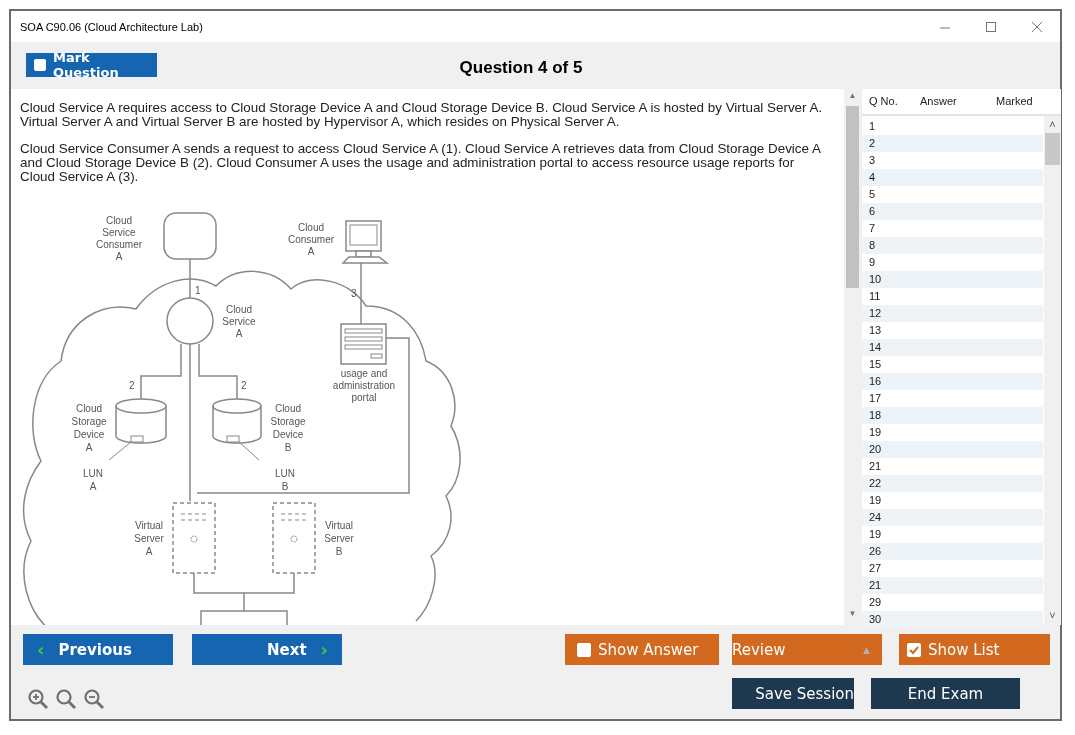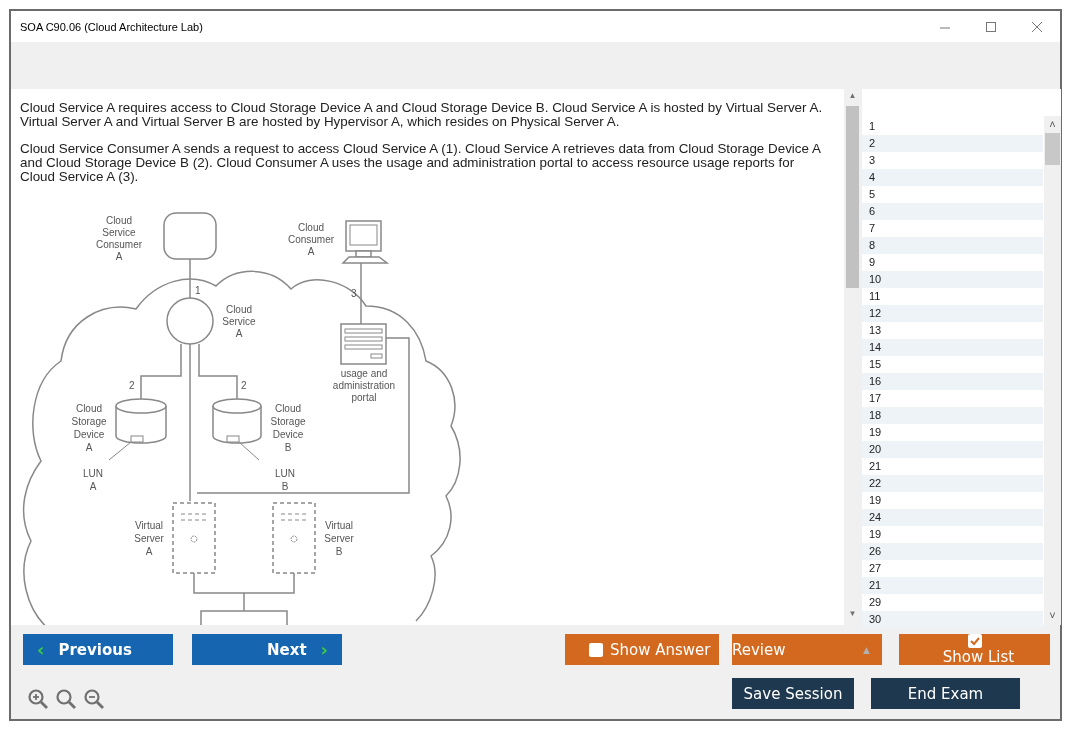--- a/index.html
+++ b/index.html
@@ -53,20 +53,27 @@
         </svg>
     </div>
     <div class="win-ctrl" style="left:1006px;">
       <svg width="12" height="12">
           <line x1="1" y1="1" x2="11" y2="11" stroke="#777"></line>
           <line x1="11" y1="1" x2="1" y2="11" stroke="#777"></line>
         </svg>
     </div>
   </div>
 
+  <div class="toolbar">
+    <div class="mark-btn">
+      <span class="cb"></span>
+      <span>Mark Question</span>
+    </div>
+    <div class="q-title">Question 4 of 5</div>
+  </div>
 
   <div class="content">
     <div class="qtext">
       <p>Cloud Service A requires access to Cloud Storage Device A and Cloud Storage Device B. Cloud Service A is hosted by Virtual Server A. Virtual Server A and Virtual Server B are hosted by Hypervisor A, which resides on Physical Server A.</p>
       <p>Cloud Service Consumer A sends a request to access Cloud Service A (1). Cloud Service A retrieves data from Cloud Storage Device A and Cloud Storage Device B (2). Cloud Consumer A uses the usage and administration portal to access resource usage reports for Cloud Service A (3).</p>
     </div>
 
     <svg class="diagram" width="500" height="420" viewBox="0 0 500 420" font-family="Liberation Sans, sans-serif" font-size="10" fill="#555" stroke="#777">
 
       <path d="M30,420 C5,400 -5,360 10,330 C-5,300 5,270 20,250 C5,220 10,170 40,150 C45,110 80,90 115,98 C135,70 170,60 195,75 C215,55 250,55 270,78 C290,60 330,70 345,95 C380,95 400,120 405,150 C430,160 440,190 430,215 C445,240 440,270 425,285 C435,305 430,330 410,345 C420,365 410,395 395,410" fill="none" stroke="#888" stroke-width="1.5"></path>
@@ -181,20 +188,25 @@
     </svg>
   </div>
 
   <div class="vscroll">
     <div class="arr" style="top:2px;">▲</div>
     <div class="thumb"></div>
     <div class="arr" style="top:520px;">▼</div>
   </div>
 
   <div class="qlist">
+    <div class="ql-head">
+      <span style="left:7px;">Q No.</span>
+      <span style="left:58px;">Answer</span>
+      <span style="left:134px;">Marked</span>
+    </div>
     <div class="ql-rows" id="ql-rows">
         <div class="ql-row">1</div>
         <div class="ql-row alt">2</div>
         <div class="ql-row">3</div>
         <div class="ql-row alt">4</div>
         <div class="ql-row">5</div>
         <div class="ql-row alt">6</div>
         <div class="ql-row">7</div>
         <div class="ql-row alt">8</div>
         <div class="ql-row">9</div>
@@ -229,38 +241,38 @@
 
   <div class="btn btn-blue" style="left:12px; top:623px; width:150px; padding-left:14px;">
     <span class="chev">‹</span>
     <span style="margin-left:14px;">Previous</span>
   </div>
   <div class="btn btn-blue" style="left:181px; top:623px; width:150px; justify-content:flex-end; padding-right:14px;">
     <span style="margin-right:14px;margin-left:48px;">Next</span>
     <span class="chev">›</span>
   </div>
 
-  <div class="btn btn-orange" style="left:554px; top:623px; width:154px; padding-left:24px;">
+  <div class="btn btn-orange" style="left:554px; top:623px; width:154px; padding-left:12px;">
     <span class="cb" style="width:14px;height:14px;"></span>
     <span>Show Answer</span>
   </div>
   <div class="btn btn-orange" style="left:721px; top:623px; width:150px; justify-content:space-between; padding-right:12px;">
     <span>Review</span>
     <span style="font-size:9px; color:#b0b0b0;">▲</span>
   </div>
-  <div class="btn btn-orange" style="left:888px; top:623px; width:151px; padding-left:8px;flex-direction:column;">
+  <div class="btn btn-orange" style="left:888px; top:623px; width:151px; padding-left:8px;">
     <span class="cb" style="width:14px;height:14px;">
       <svg width="10" height="10">
           <polyline points="1,5 4,8 9,2" fill="none" stroke="#d2691e" stroke-width="2"></polyline>
         </svg>
     </span>
     <span>Show List</span>
   </div>
 
-  <div class="btn btn-navy" style="left:721px; top:667px; width:122px;">
+  <div class="btn btn-navy" style="left:721px; top:667px; width:122px;justify-content:flex-end;">
     <span>Save Session</span>
   </div>
   <div class="btn btn-navy" style="left:860px; top:667px; width:149px;">
     <span>End Exam</span>
   </div>
 
   <div class="zoom-icons" style="left:16px; top:677px;">
     <svg class="zicon" viewBox="0 0 22 22">
       <circle cx="9" cy="9" r="6.5" fill="none" stroke="#707070" stroke-width="2.2"></circle>
       <line x1="14" y1="14" x2="20" y2="20" stroke="#707070" stroke-width="2.8"></line>

